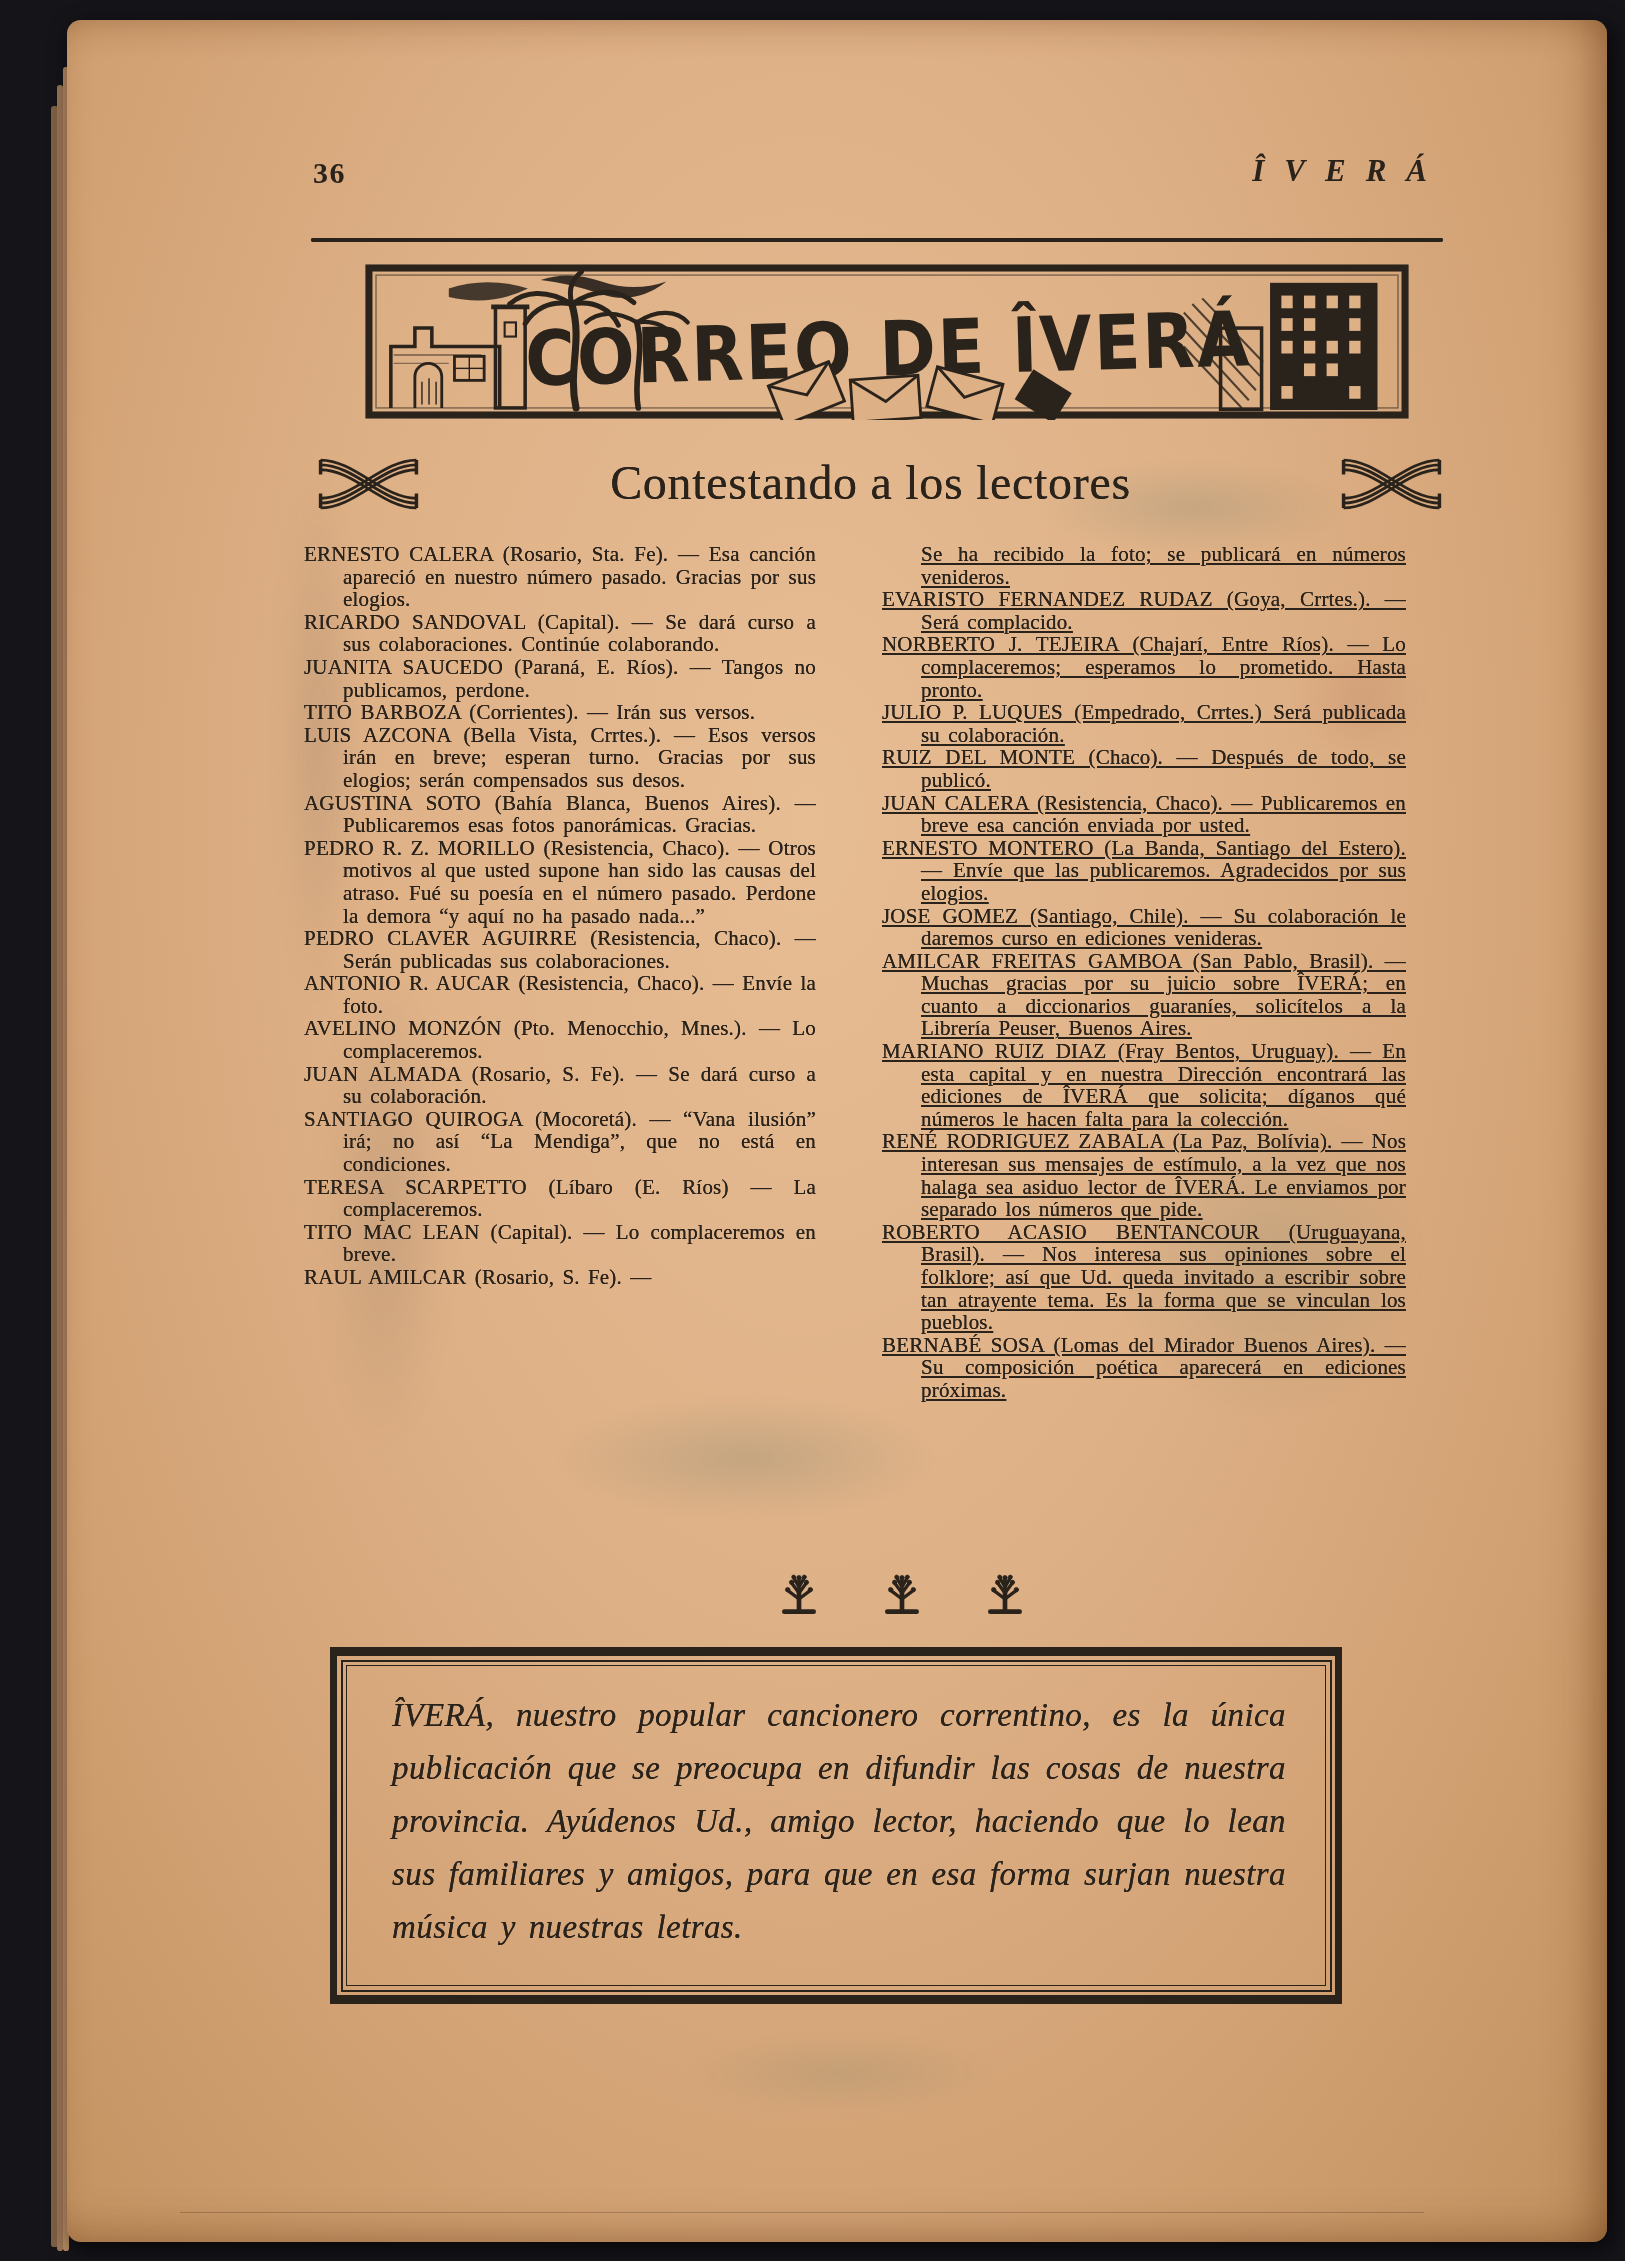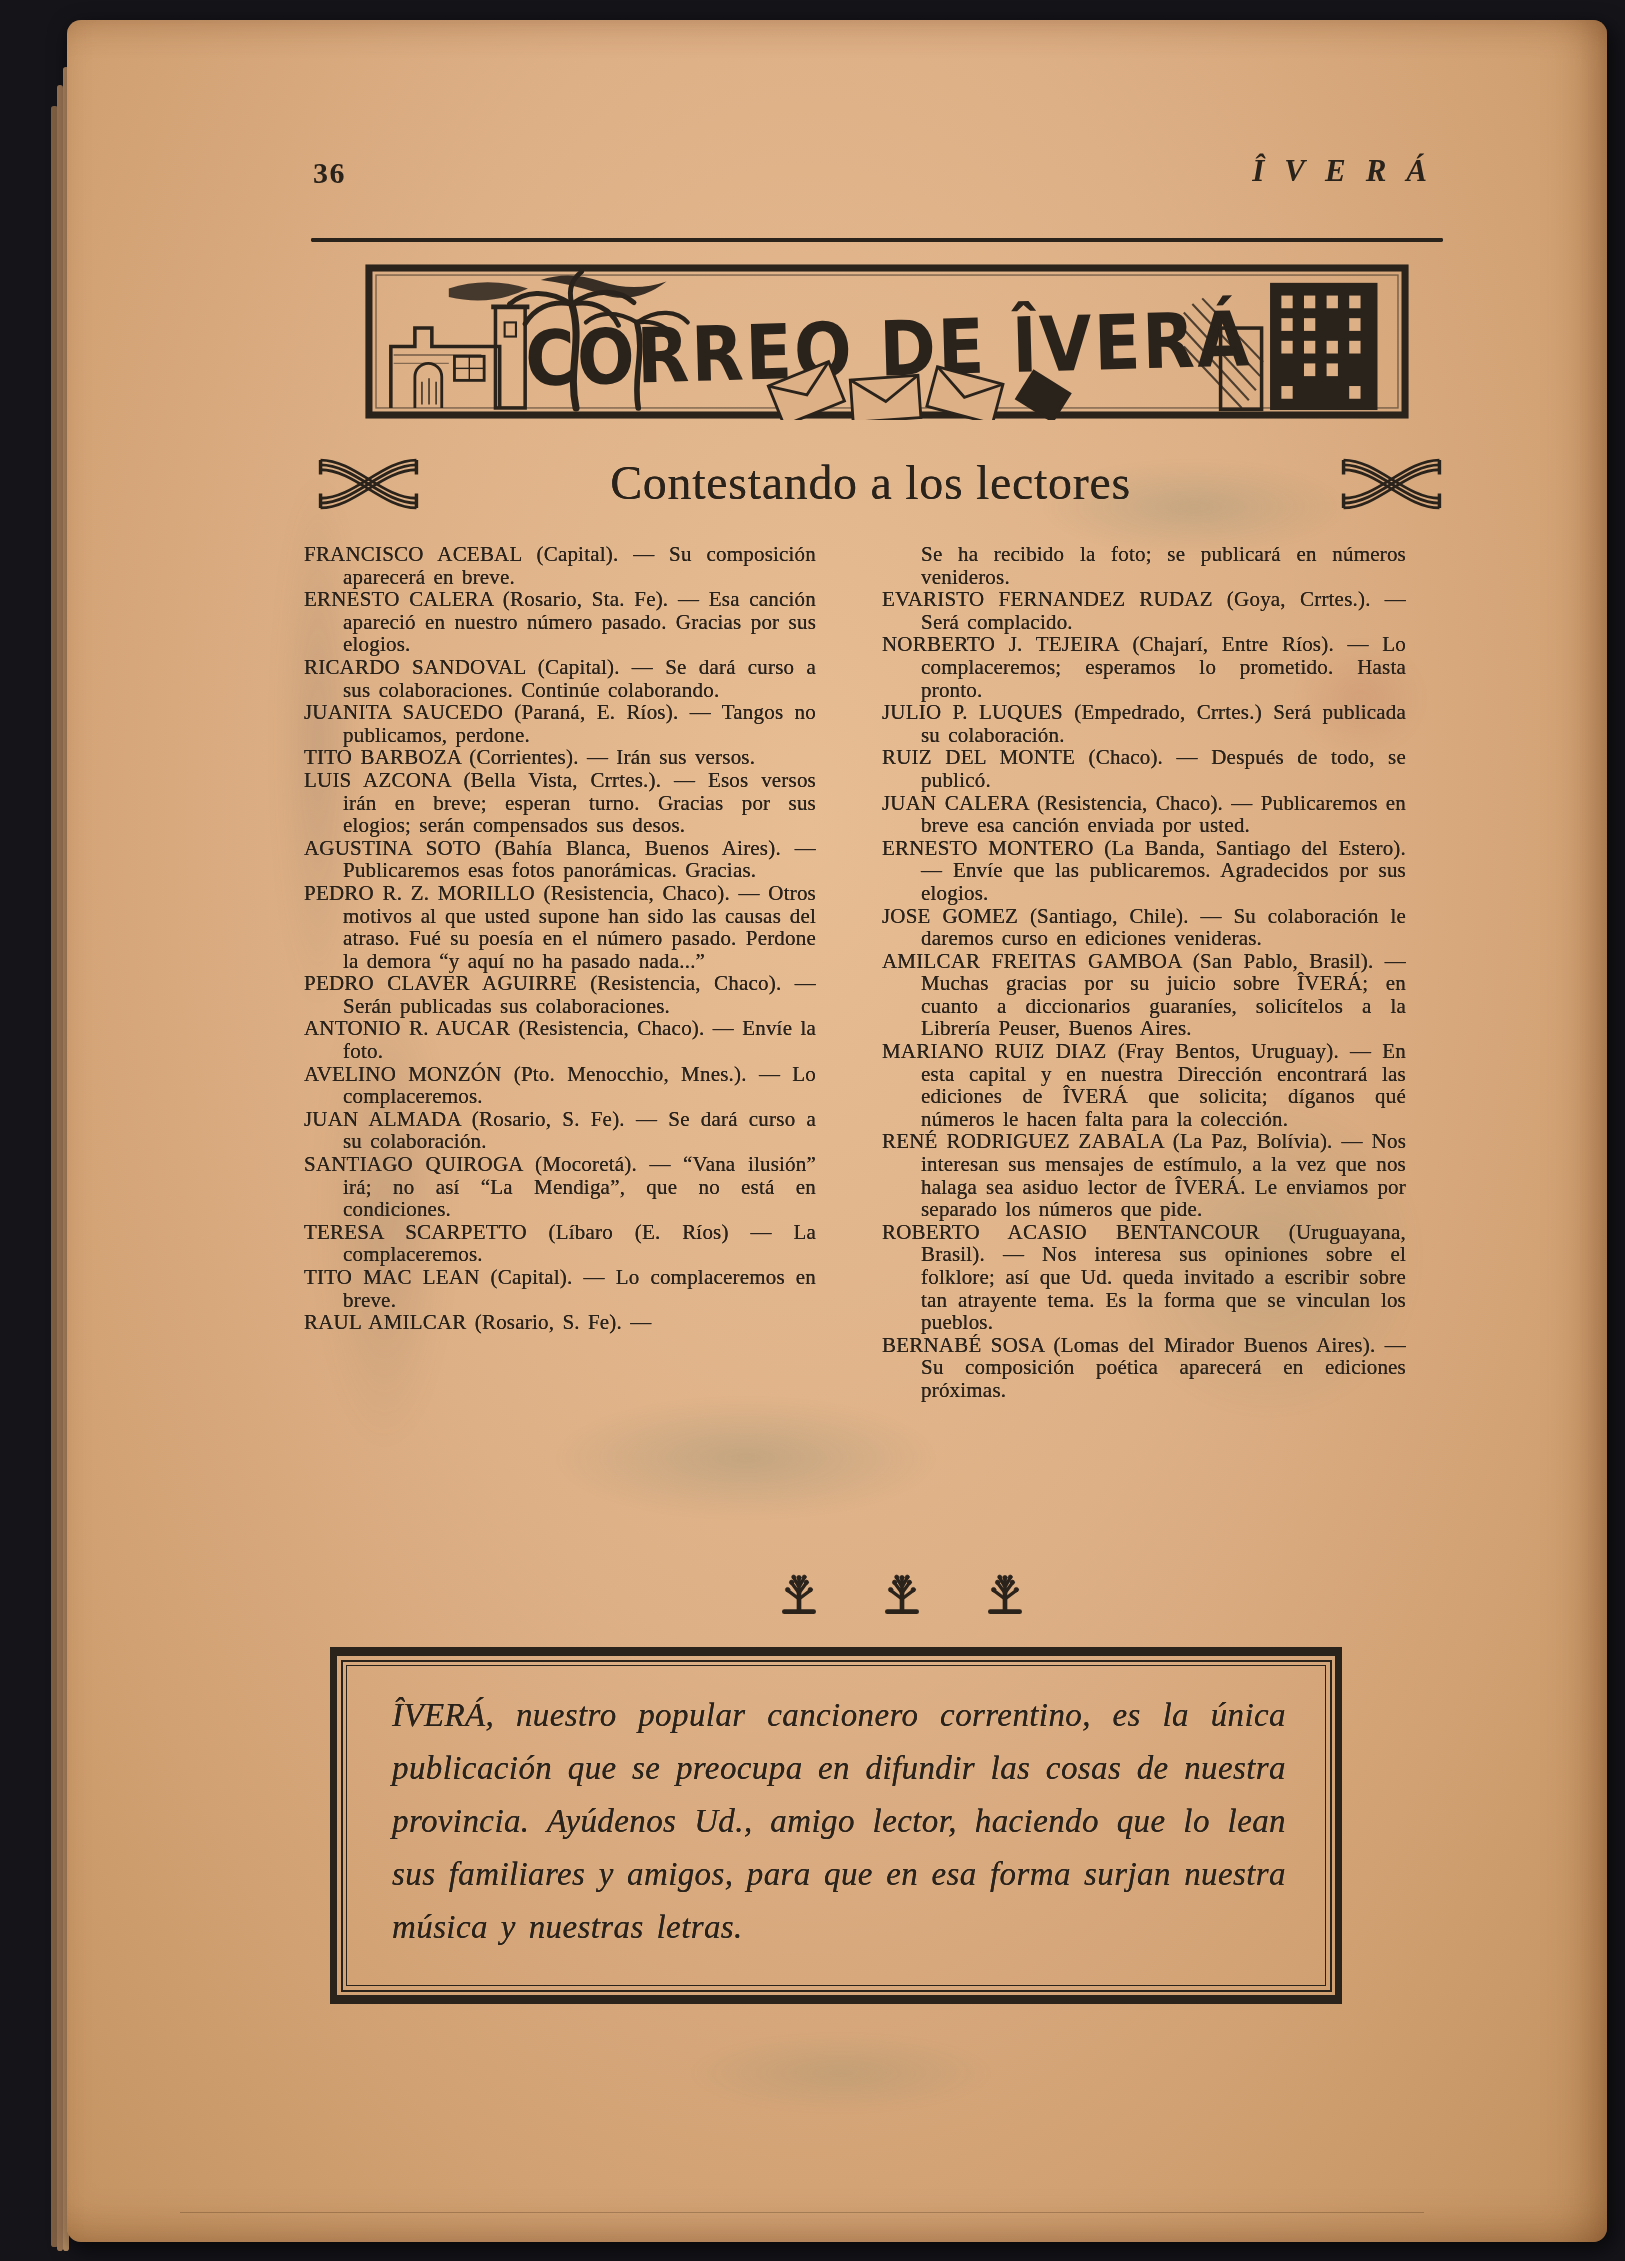--- a/index.html
+++ b/index.html
@@ -42,21 +42,21 @@
   .flourish{position:absolute;top:431px;width:105px;height:66px;}
   .flourish.left{left:249px;}
   .flourish.right{left:1272px;}
   
   .col{
     position:absolute;top:523px;width:512px;
     font-size:21px;line-height:22.6px;text-align:justify;
     text-shadow:0 0 0.4px #2a231c;letter-spacing:0.2px;word-spacing:2.8px;
   }
   .col-left{left:237px;}
-  .col-right{left:815px;width:524px;}
+  .col-right{left:815px;width:524px;text-decoration:underline;}
   .col p{margin:0;padding-left:39px;text-indent:-39px;}
   .col p.cont{padding-left:39px;text-indent:0;}
   
   .trees{position:absolute;left:712px;top:1549px;width:246px;display:flex;justify-content:space-between;}
   .tree{width:40px;height:48px;}
   
   .promo-box{
     position:absolute;left:263px;top:1627px;width:1012px;height:357px;
     border:7.8px solid #2a231c;border-top-width:9.2px;border-bottom-width:9.2px;
     box-sizing:border-box;
@@ -204,21 +204,20 @@
         <path d="M6,27 C55,27 95,82 144,82"></path>
       <path d="M6,68 C55,68 95,13 144,13"></path>
         <path d="M6,75 C55,75 95,20 144,20"></path>
         <path d="M6,82 C55,82 95,27 144,27"></path>
       <path d="M6,13 L6,34 M6,61 L6,82 M144,13 L144,34 M144,61 L144,82" stroke-width="5"></path>
     </g>
   </svg>
   <h1 class="title" style="margin:12px;font-weight:normal;">Contestando a los lectores</h1>
 
   <div class="col col-left">
-      <p>FRANCISCO ACEBAL (Capital). — Su composición aparecerá en breve.</p>
       <p>ERNESTO CALERA (Rosario, Sta. Fe). — Esa canción apareció en nuestro número pasado. Gracias por sus elogios.</p>
       <p>RICARDO SANDOVAL (Capital). — Se dará curso a sus colaboraciones. Continúe colaborando.</p>
       <p>JUANITA SAUCEDO (Paraná, E. Ríos). — Tangos no publicamos, perdone.</p>
       <p>TITO BARBOZA (Corrientes). — Irán sus versos.</p>
       <p>LUIS AZCONA (Bella Vista, Crrtes.). — Esos versos irán en breve; esperan turno. Gracias por sus elogios; serán compensados sus desos.</p>
       <p>AGUSTINA SOTO (Bahía Blanca, Buenos Aires). — Publicaremos esas fotos panorámicas. Gracias.</p>
       <p>PEDRO R. Z. MORILLO (Resistencia, Chaco). — Otros motivos al que usted supone han sido las causas del atraso. Fué su poesía en el número pasado. Perdone la demora “y aquí no ha pasado nada...”</p>
       <p>PEDRO CLAVER AGUIRRE (Resistencia, Chaco). — Serán publicadas sus colaboraciones.</p>
       <p>ANTONIO R. AUCAR (Resistencia, Chaco). — Envíe la foto.</p>
       <p>AVELINO MONZÓN (Pto. Menocchio, Mnes.). — Lo complaceremos.</p>

